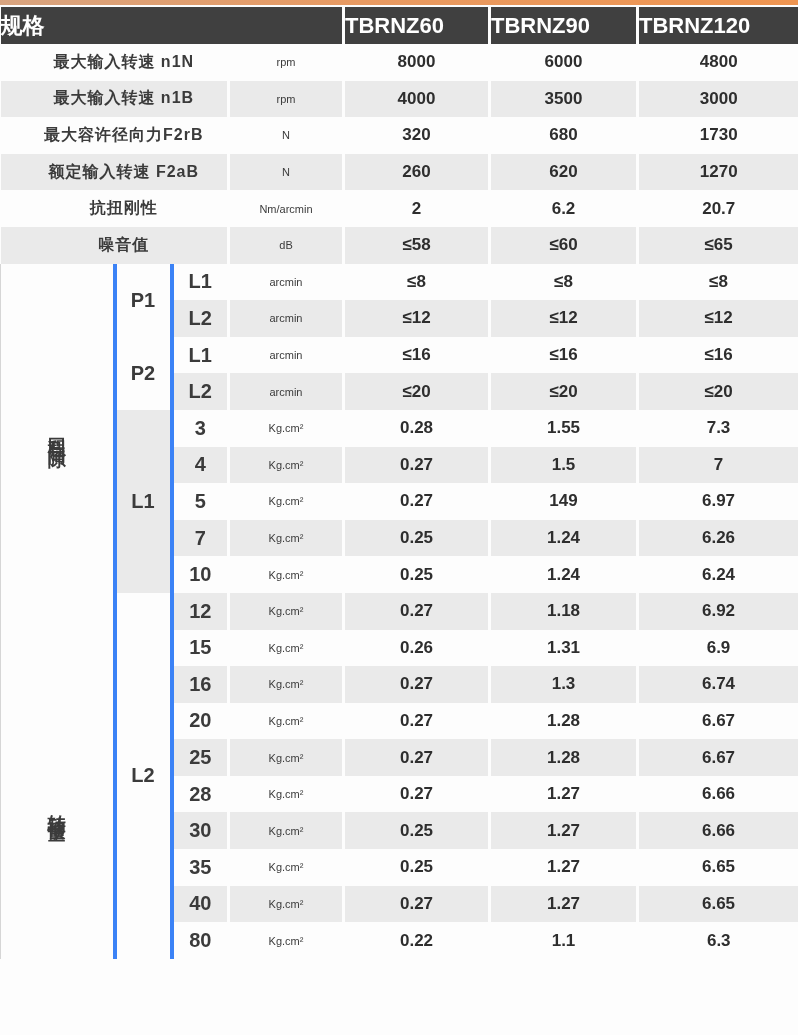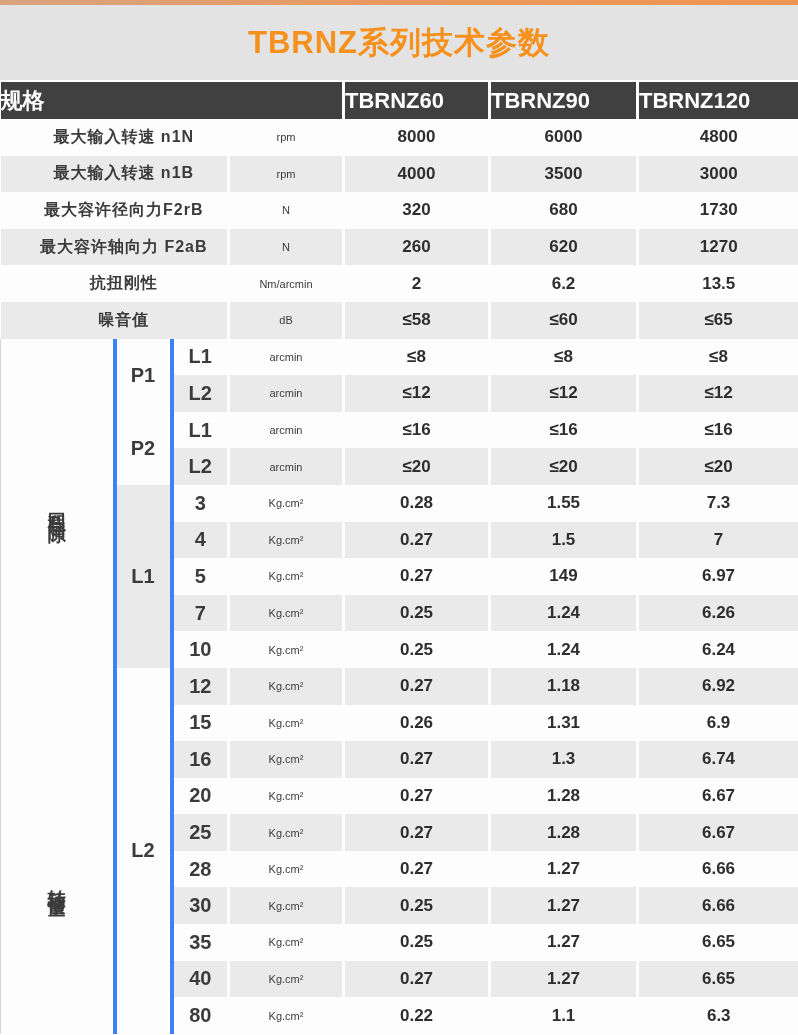--- a/index.html
+++ b/index.html
@@ -58,23 +58,20 @@
     white-space:nowrap;
   }
 </style>
 </head>
 <body>
 
 <div class="page">
 
   <div class="accent-strip"></div>
 
-  <div class="title-band">
-    <h1 class="title">TBRNZ系列技术参数</h1>
-  </div>
 
   <table class="spec">
     <colgroup>
       <col style="width:114px">
         <col style="width:57px">
         <col style="width:57px">
       <col style="width:115px">
         <col style="width:146px">
         <col style="width:148px">
         <col style="width:161px">
@@ -103,32 +100,32 @@
       <td class="val">3000</td>
     </tr>
     <tr>
       <td colspan="3" class="cjk sep">最大容许径向力F2rB</td>
       <td class="unit sep">N</td>
       <td class="val sep">320</td>
       <td class="val sep">680</td>
       <td class="val">1730</td>
     </tr>
     <tr class="g">
-      <td colspan="3" class="cjk sep">最大容许轴向力 F2aB</td>
+      <td colspan="3" class="cjk sep">额定输入转速 F2aB</td>
       <td class="unit sep">N</td>
       <td class="val sep">260</td>
       <td class="val sep">620</td>
       <td class="val">1270</td>
     </tr>
     <tr>
       <td colspan="3" class="cjk sep">抗扭刚性</td>
       <td class="unit sep">Nm/arcmin</td>
       <td class="val sep">2</td>
       <td class="val sep">6.2</td>
-      <td class="val">13.5</td>
+      <td class="val">20.7</td>
     </tr>
     <tr class="g">
       <td colspan="3" class="cjk sep">噪音值</td>
       <td class="unit sep">dB</td>
       <td class="val sep">≤58</td>
       <td class="val sep">≤60</td>
       <td class="val">≤65</td>
     </tr>
 
     <tr>

